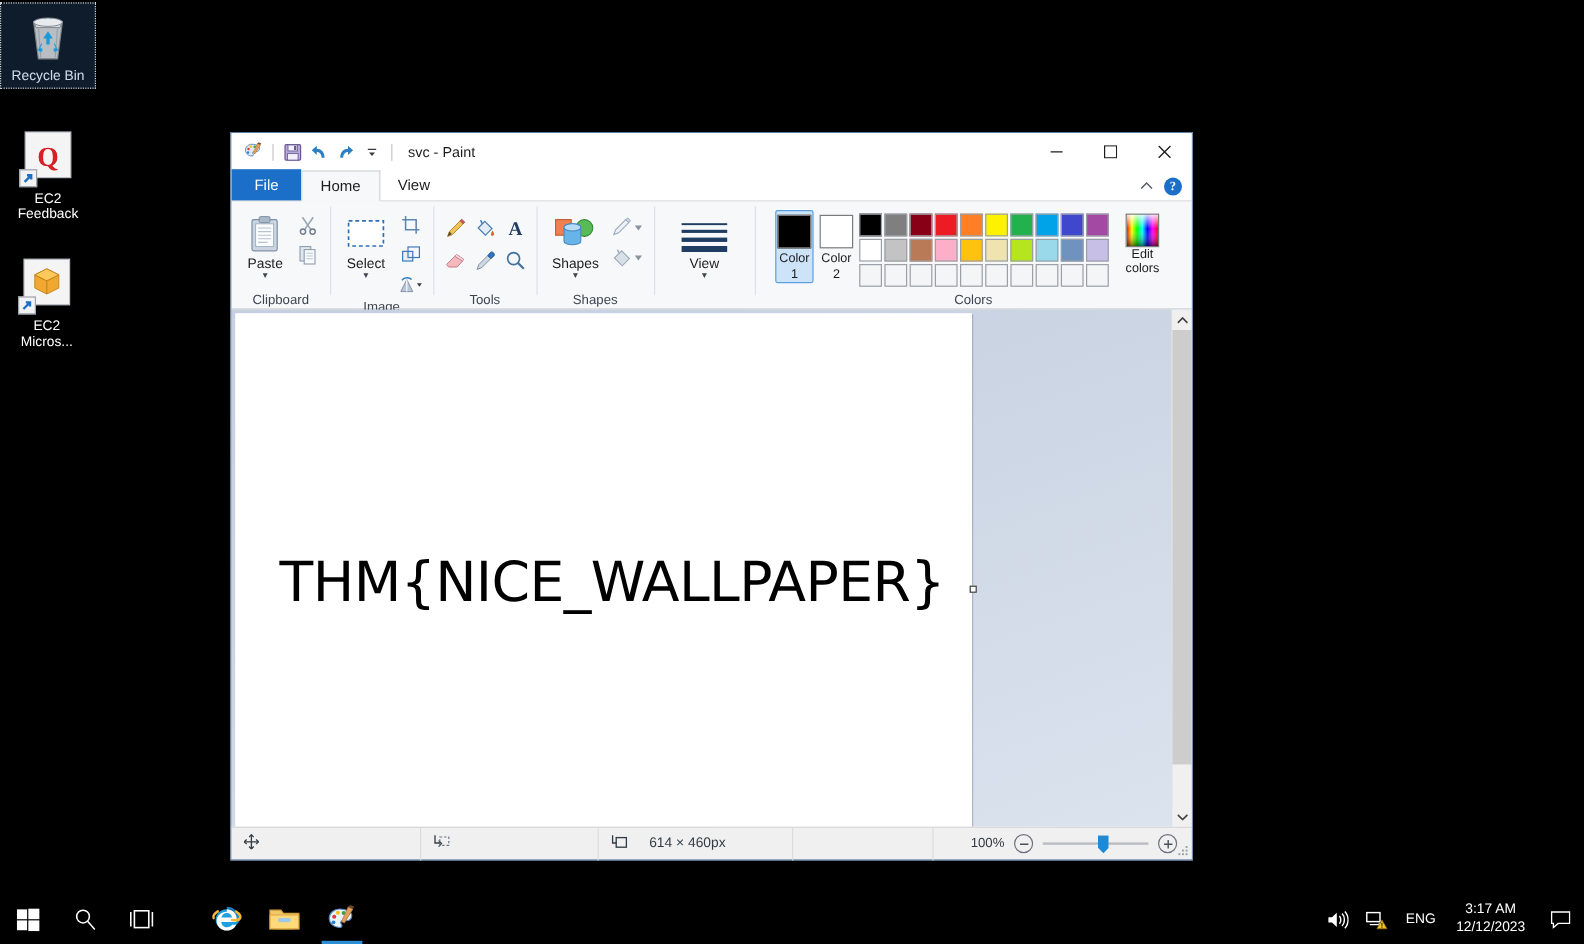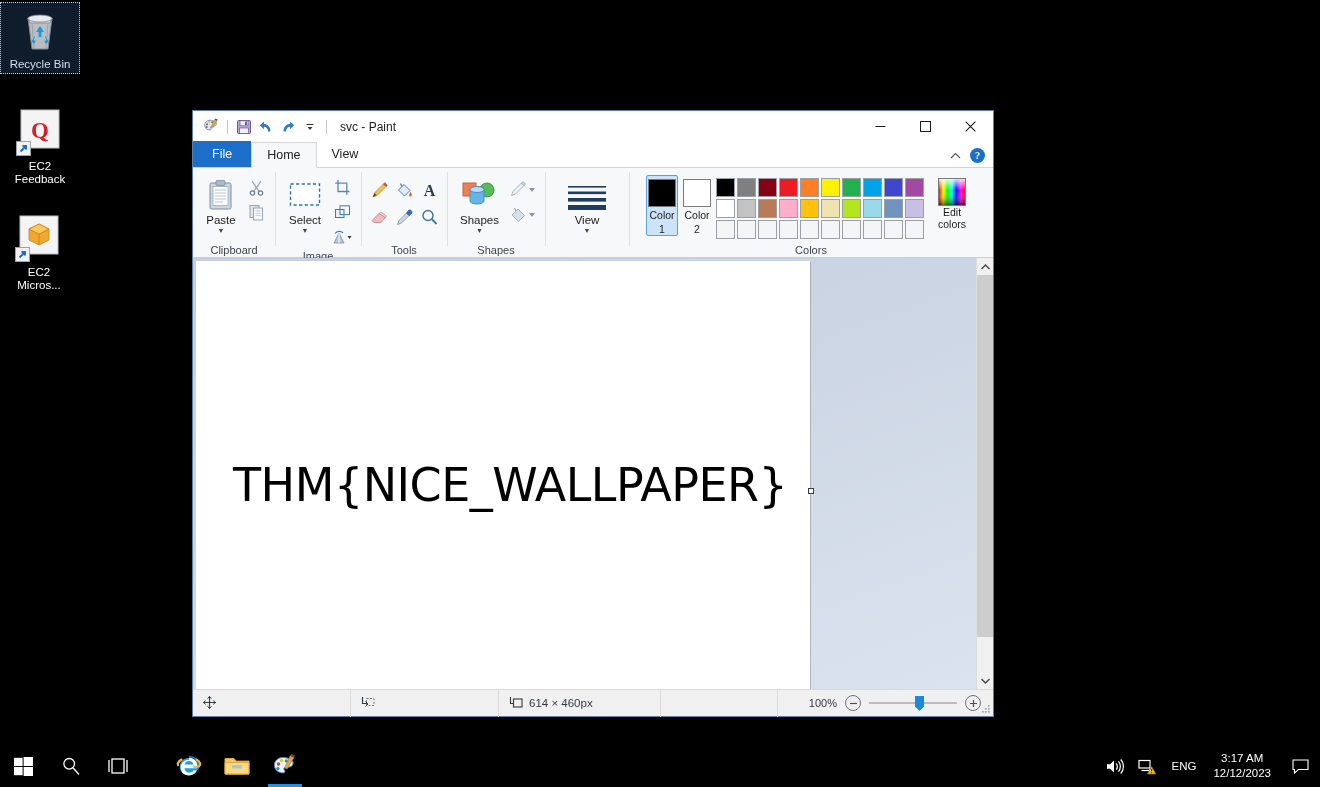--- a/index.html
+++ b/index.html
@@ -242,21 +242,21 @@
 
   
   #status-bar {
     height: 27px; background: #f0f0f0;
     border-top: 1px solid #d9d9d9;
     display: flex; align-items: center;
     font-size: 11.5px; color: #333a44;
     flex: none; position: relative;
   }
   .st-cell {
-    height: 27px; display: flex; align-items: center; gap: 6px;
+    height: 27px; display: flex; align-items: center; gap: 18px;
     padding: 0 10px; border-right: 1px solid #dcdcdc;
   }
   .st-cell.c1 { width: 158px; }
   .st-cell.c2 { width: 148px; }
   .st-cell.c3 { width: 162px; }
   .st-cell.c4 { width: 117px; border-right: 1px solid #dcdcdc; }
   #zoom-area {
     margin-left: auto; display: flex; align-items: center; gap: 8px;
     padding-right: 12px; height: 27px;
   }

